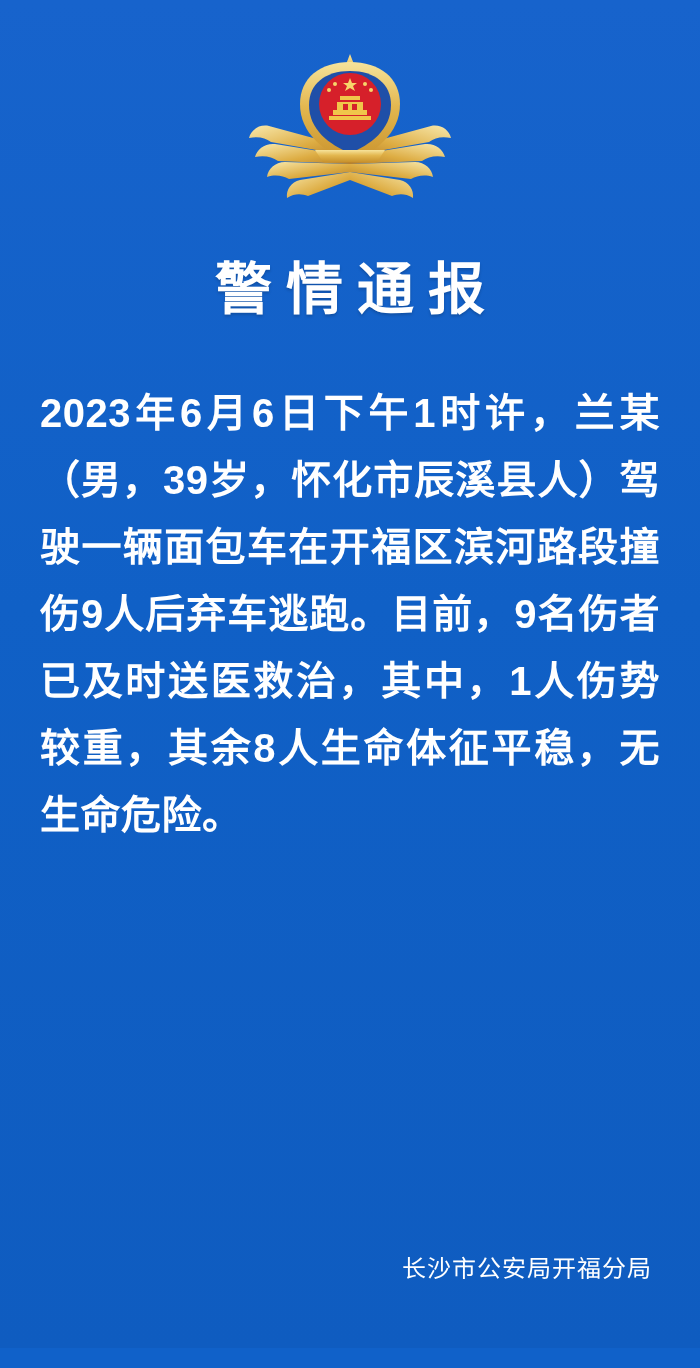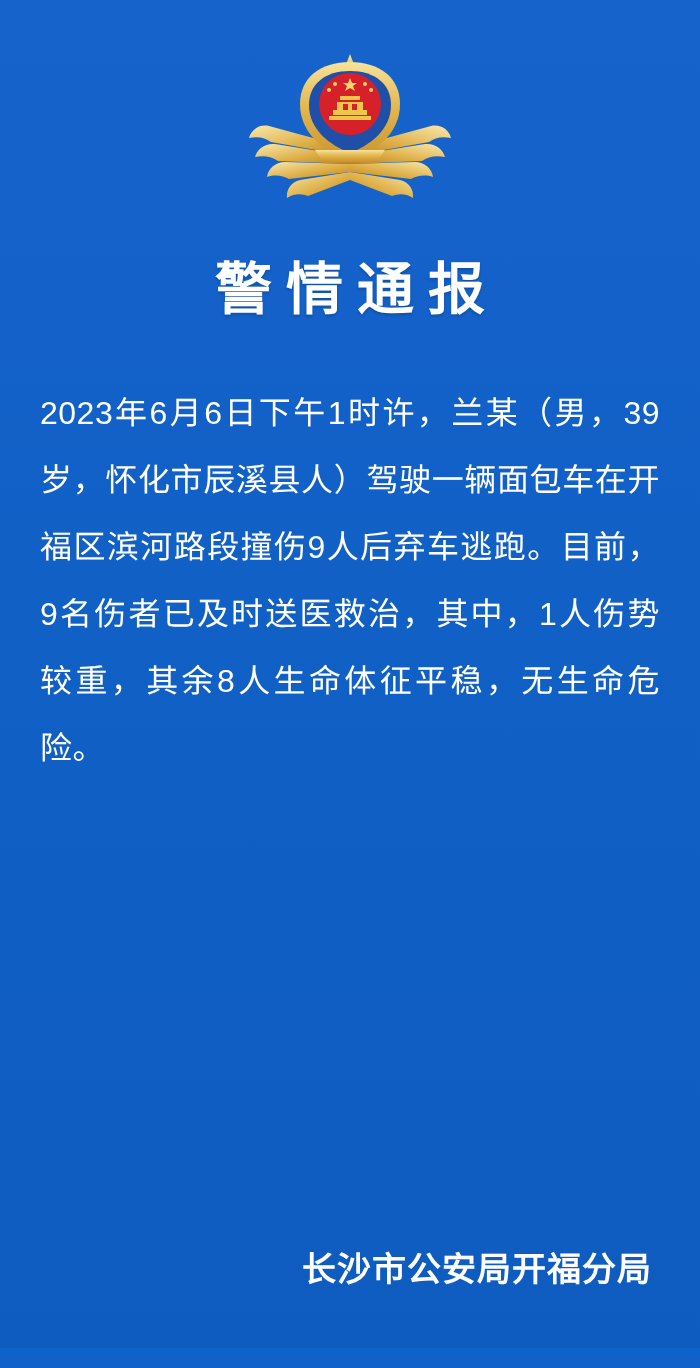--- a/index.html
+++ b/index.html
@@ -61,43 +61,43 @@
 
   
   .body {
     position: absolute;
     top: 380px;
     left: 40px;
     width: 620px;
     color: #ffffff;
   }
   .para {
-    font-size: 32px;
+    font-size: 40px;
     line-height: 67px;
     letter-spacing: 0.5px;
     text-align: justify;
     text-align-last: left;
     margin: 0 0 6px 0;
     text-indent: 0;
+    font-weight: bold;
   }
   .para.indent {
     text-indent: 74px;
   }
 
   
   .signature {
     position: absolute;
     right: 48px;
     bottom: 52px;
     text-align: right;
     color: #ffffff;
-    font-size: 34px;
+    font-size: 24px;
     line-height: 54px;
     letter-spacing: 1px;
-    font-weight: bold;
   }
   .sig-line { white-space: nowrap; }
 </style>
 </head>
 <body>
 
 <div class="page">
 
   <div class="emblem-wrap">
     <div class="emblem">

